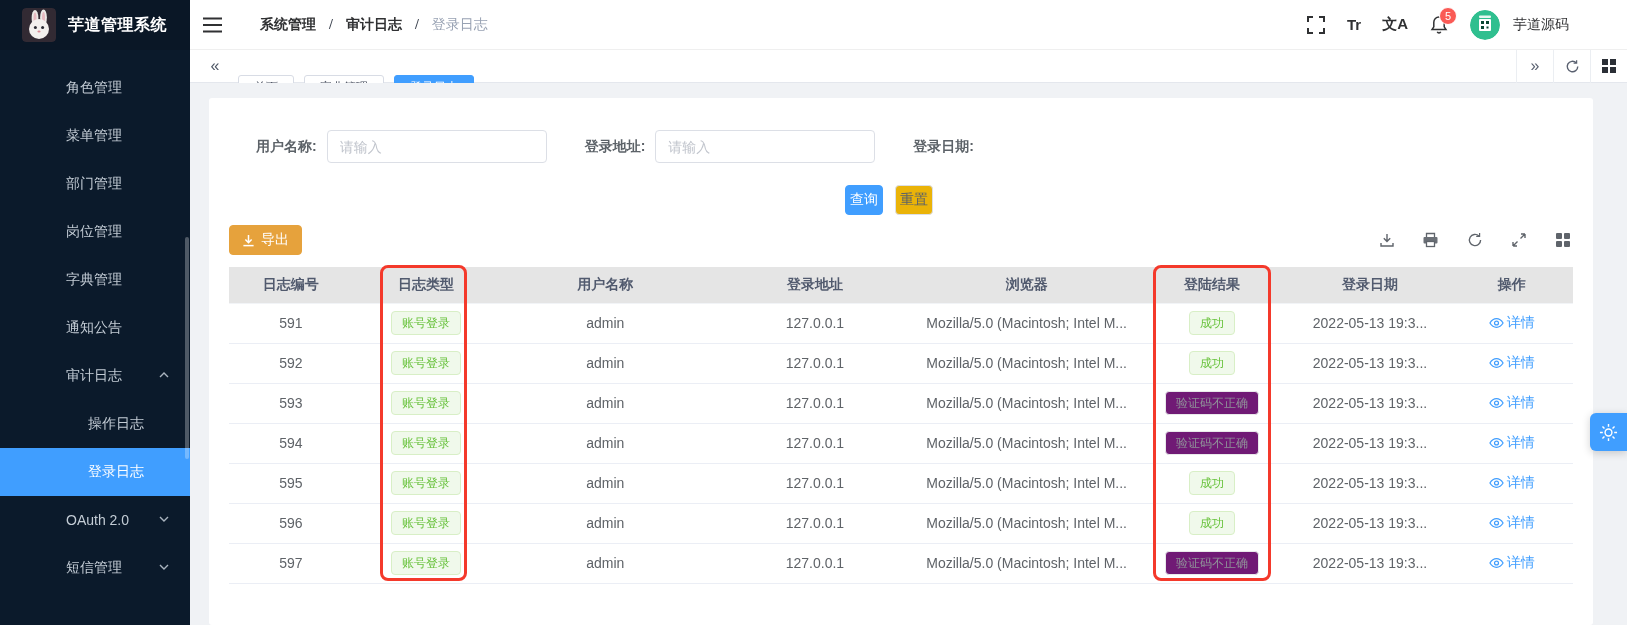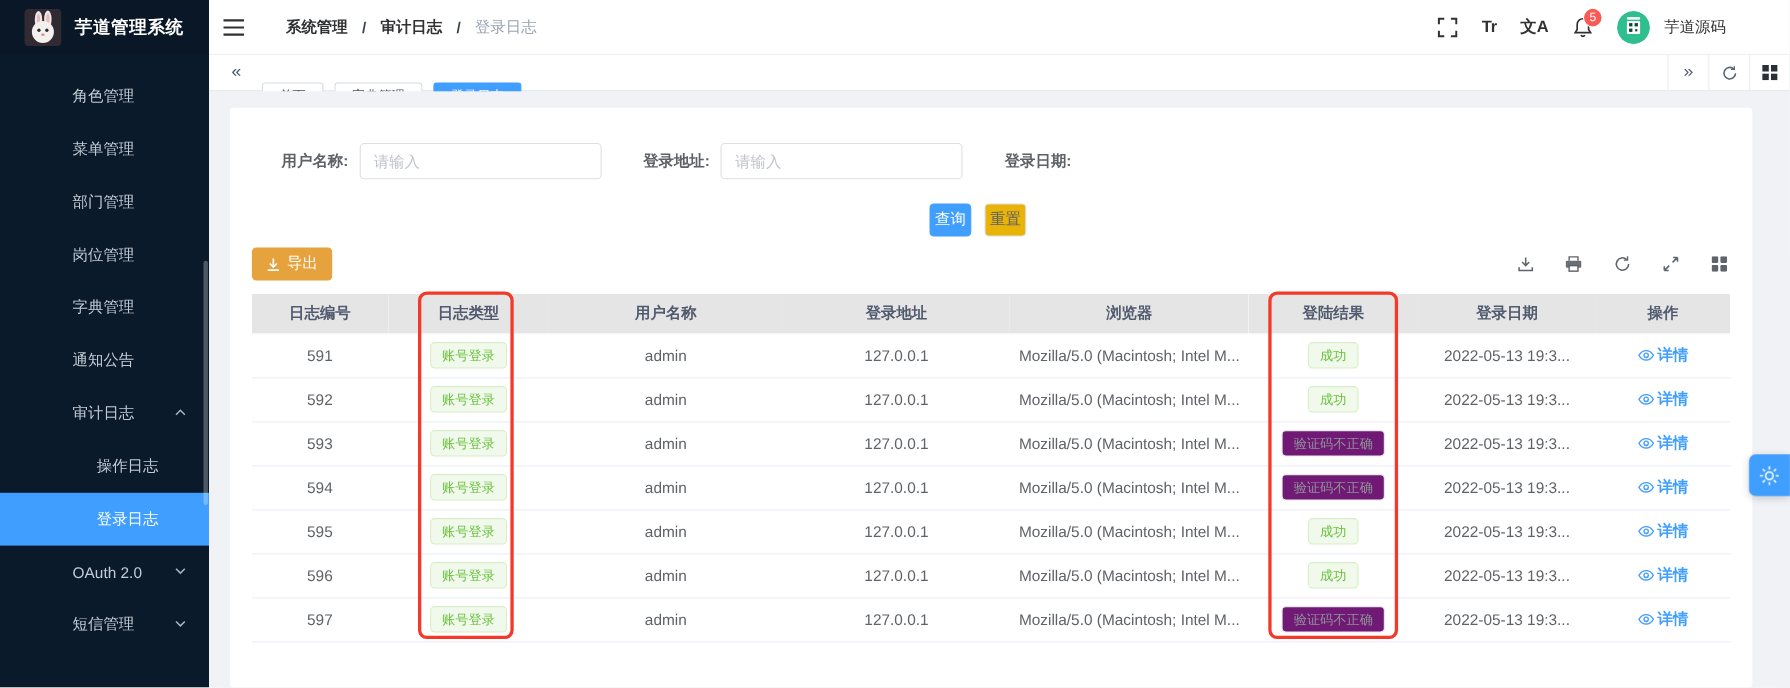--- a/index.html
+++ b/index.html
@@ -16,21 +16,21 @@
   .mi .chev { position:absolute; right:20px; top:50%; transform:translateY(-50%); color:#aab4bf; }
   .mi.sub { padding-left:88px; }
   .mi.active { background:#409eff; color:#ffffff; }
   .scroll-thumb { position:absolute; right:1px; top:237px; width:4px; height:222px; background:rgba(255,255,255,.28); border-radius:2px; }
 
   
   .main { flex:1; display:flex; flex-direction:column; min-width:0; }
 
   .topbar { height:50px; background:#ffffff; display:flex; align-items:center; padding:0 58px 0 13px; border-bottom:1px solid #f0f0f0; }
   .hamburger { color:#303133; margin-right:38px; display:flex; align-items:center; cursor:pointer; }
-  .crumbs { display:flex; align-items:center; gap:13px; font-size:14px; }
+  .crumbs { display:flex; align-items:center; gap:13px; font-size:14px;font-family:Liberation Serif, serif; }
   .crumb-bold { color:#303133; font-weight:bold; cursor:pointer; }
   .crumb-sep { color:#3d4450; font-weight:bold; }
   .crumb-last { color:#98a2b3; }
   .top-actions { margin-left:auto; display:flex; align-items:center; gap:21px; color:#3d4147; }
   .top-ico { width:20px; height:20px; display:flex; align-items:center; justify-content:center; cursor:pointer; }
   .txt-ico { font-size:15px; font-weight:bold; color:#303133; cursor:pointer; }
   .bell-wrap { position:relative; cursor:pointer; }
   .badge { position:absolute; top:-8px; left:10px; min-width:18px; height:18px; border-radius:9px; background:#fa5a55; color:#fff; font-size:11px; display:flex; align-items:center; justify-content:center; padding:0 4px; border:1px solid #fff; }
   .avatar { width:30px; height:30px; border-radius:50%; overflow:hidden; cursor:pointer; }
   .username { font-size:14px; color:#303133; margin-left:-8px; cursor:pointer; }
@@ -66,21 +66,21 @@
   .tool-icons { margin-left:auto; display:flex; align-items:center; gap:27px; color:#5f646b; padding-right:2px; }
   .tool-ico { width:17px; height:17px; display:flex; align-items:center; justify-content:center; cursor:pointer; }
 
   table.tbl { width:100%; border-collapse:collapse; table-layout:fixed; margin-top:12px; }
   .tbl th { height:36px; background:#e5e5e5; color:#515a6e; font-size:14px; font-weight:bold; text-align:center; white-space:nowrap; overflow:hidden; }
   .tbl td { height:40px; border-bottom:1px solid #ebeef5; color:#5f6368; font-size:14px; text-align:center; white-space:nowrap; overflow:hidden; }
   .tbl tr td:first-child { border-top:1px solid #ebeef5; }
   .tbl tbody tr:first-child td { border-top:1px solid #f2f4f7; }
   .tag { display:inline-block; padding:0 10px; height:24px; line-height:22px; font-size:12px; border-radius:4px; background:#f0f9eb; border:1px solid #d8efc6; color:#67c23a; }
   .tag[data-type="info"] { background:#701a75; border-color:#e9e9eb; color:#909399; }
-  .detail-link { color:#409eff; font-weight:bold; font-size:14px; display:inline-flex; align-items:center; gap:3px; cursor:pointer; text-decoration:none; }
+  .detail-link { color:#409eff; font-weight:normal; font-size:14px; display:inline-flex; align-items:center; gap:3px; cursor:pointer; text-decoration:none; }
 
   .anno-box { position:absolute; border:3px solid #f4392b; border-radius:8px; pointer-events:none; }
   .anno-1 { left:171px; top:167px; width:87px; height:316px; }
   .anno-2 { left:944px; top:167px; width:118px; height:316px; }
 
   .gear-fab { position:fixed; right:0; top:413px; width:37px; height:38px; background:#409eff; border:none; border-radius:6px 0 0 6px; display:flex; align-items:center; justify-content:center; color:#fff; cursor:pointer; box-shadow:0 2px 8px rgba(0,0,0,.18); }
 </style>
 </head>
 <body>
 

